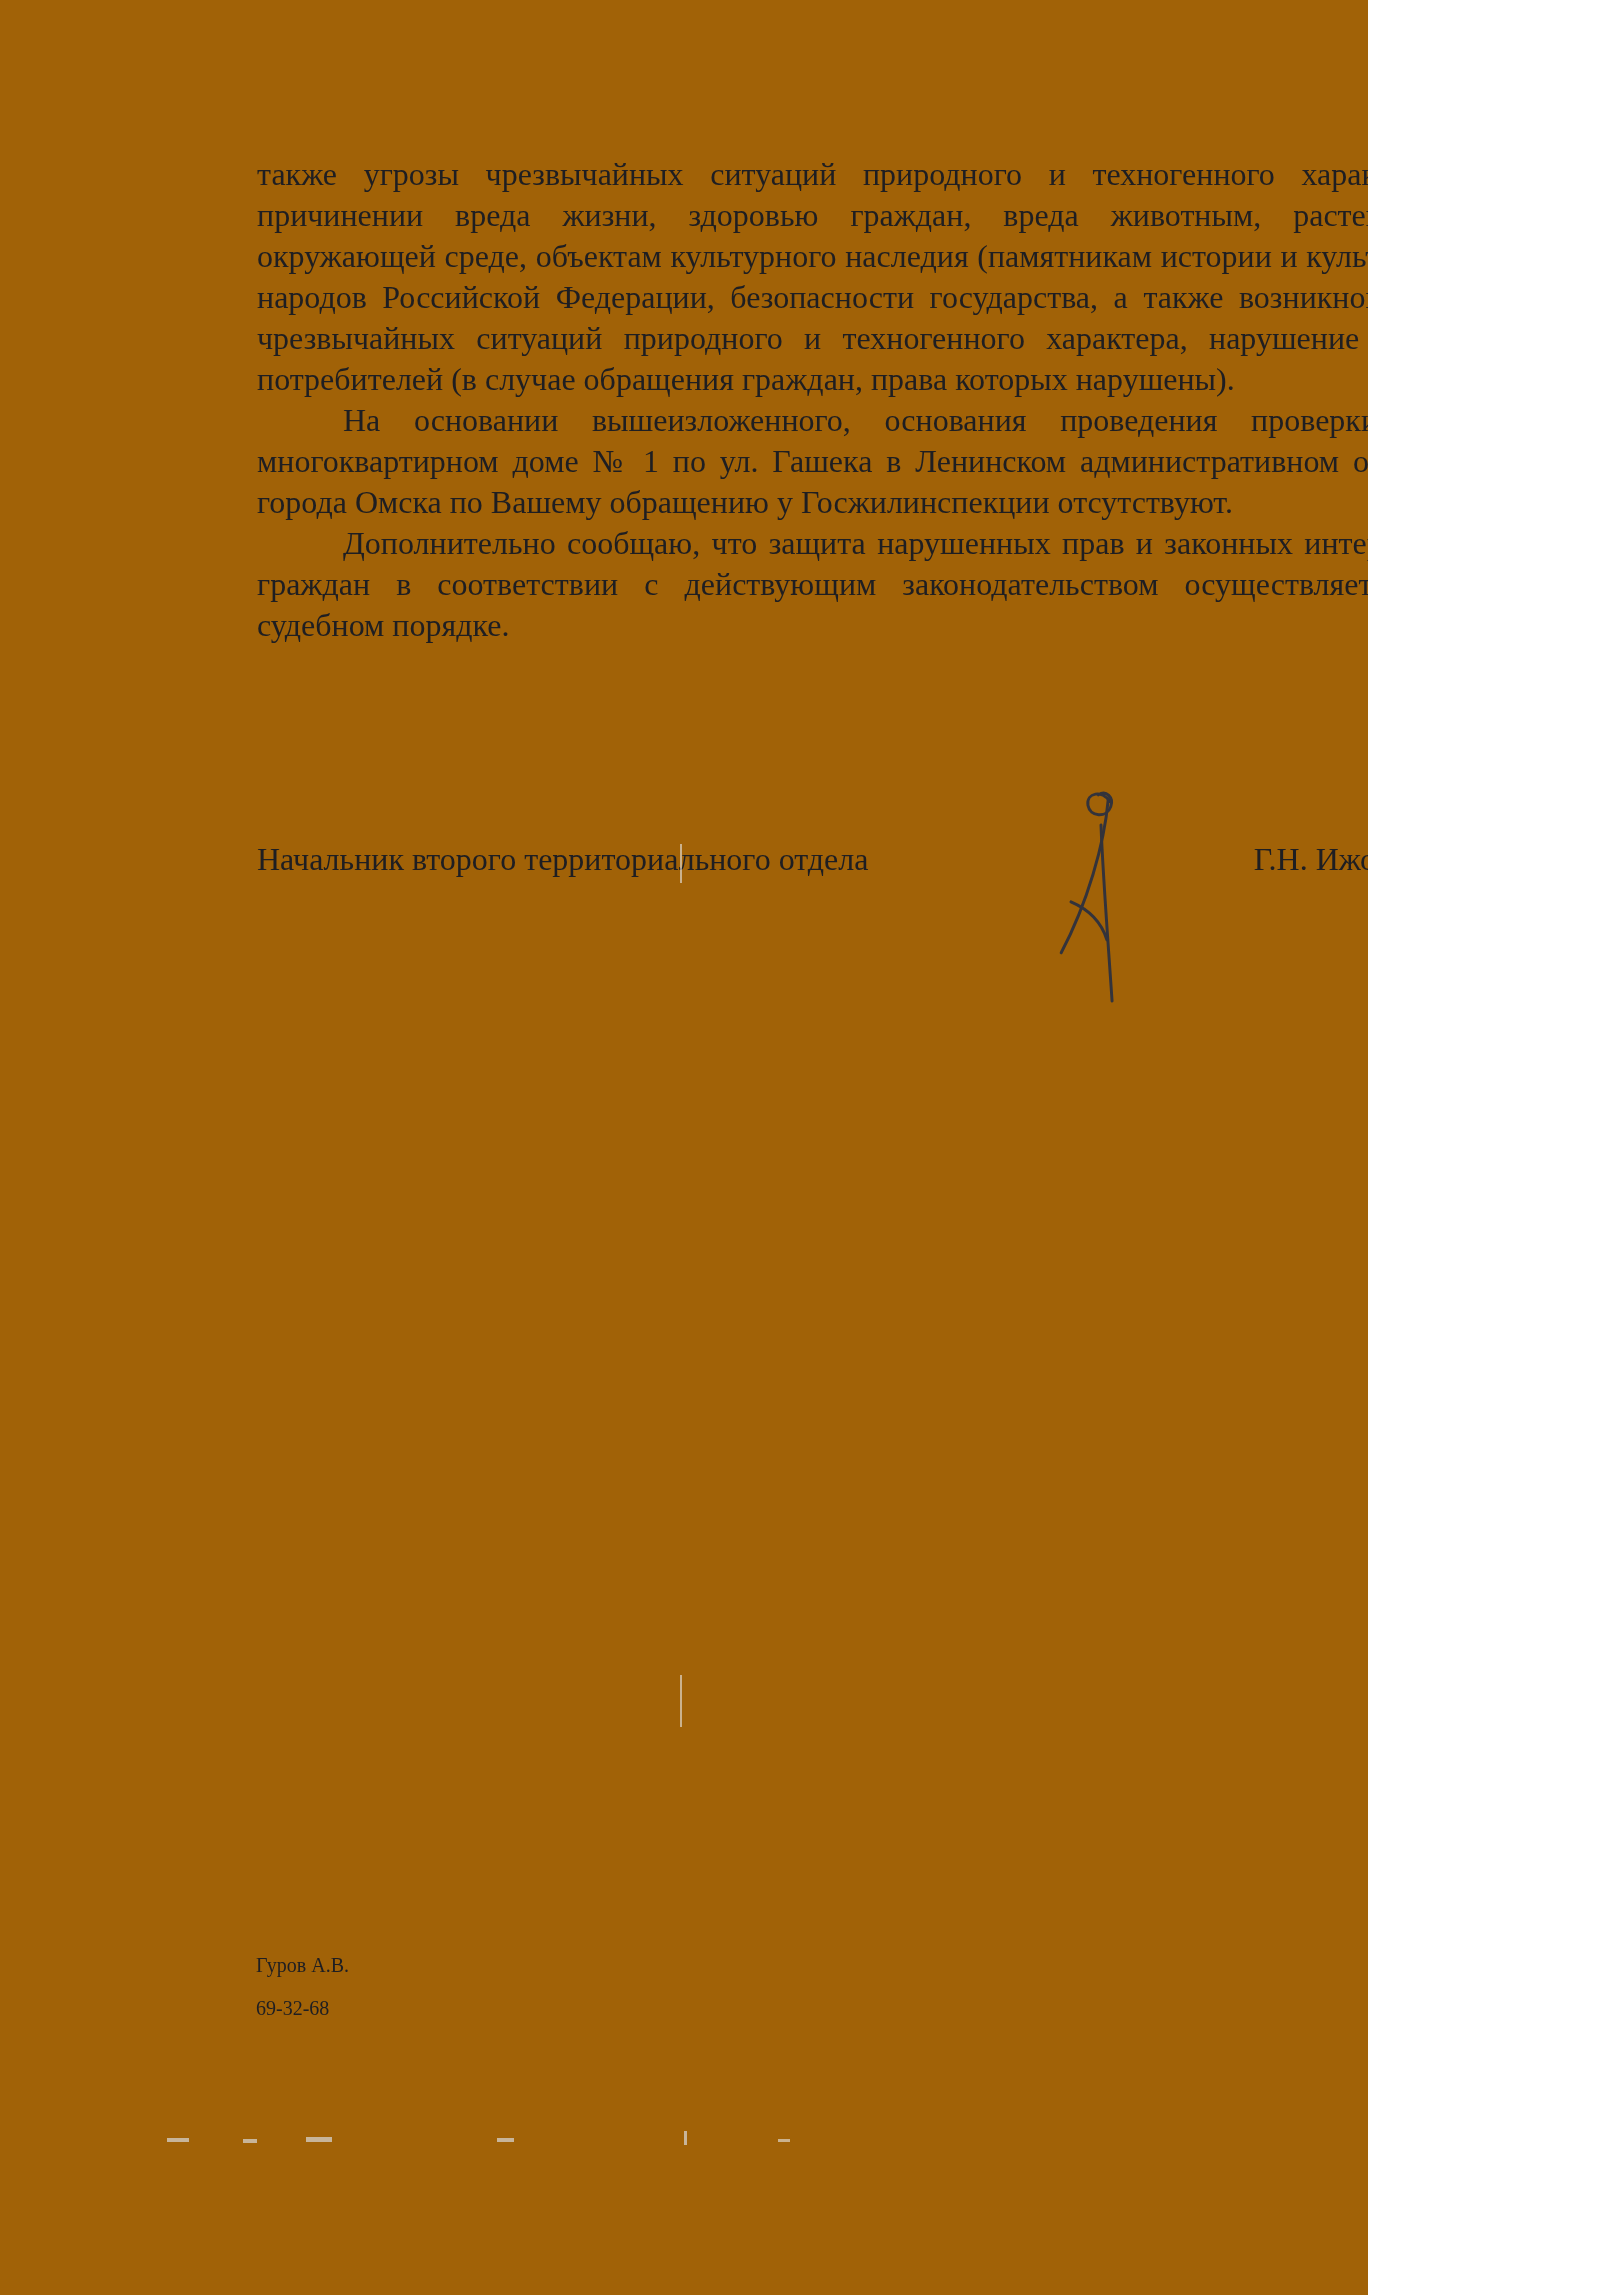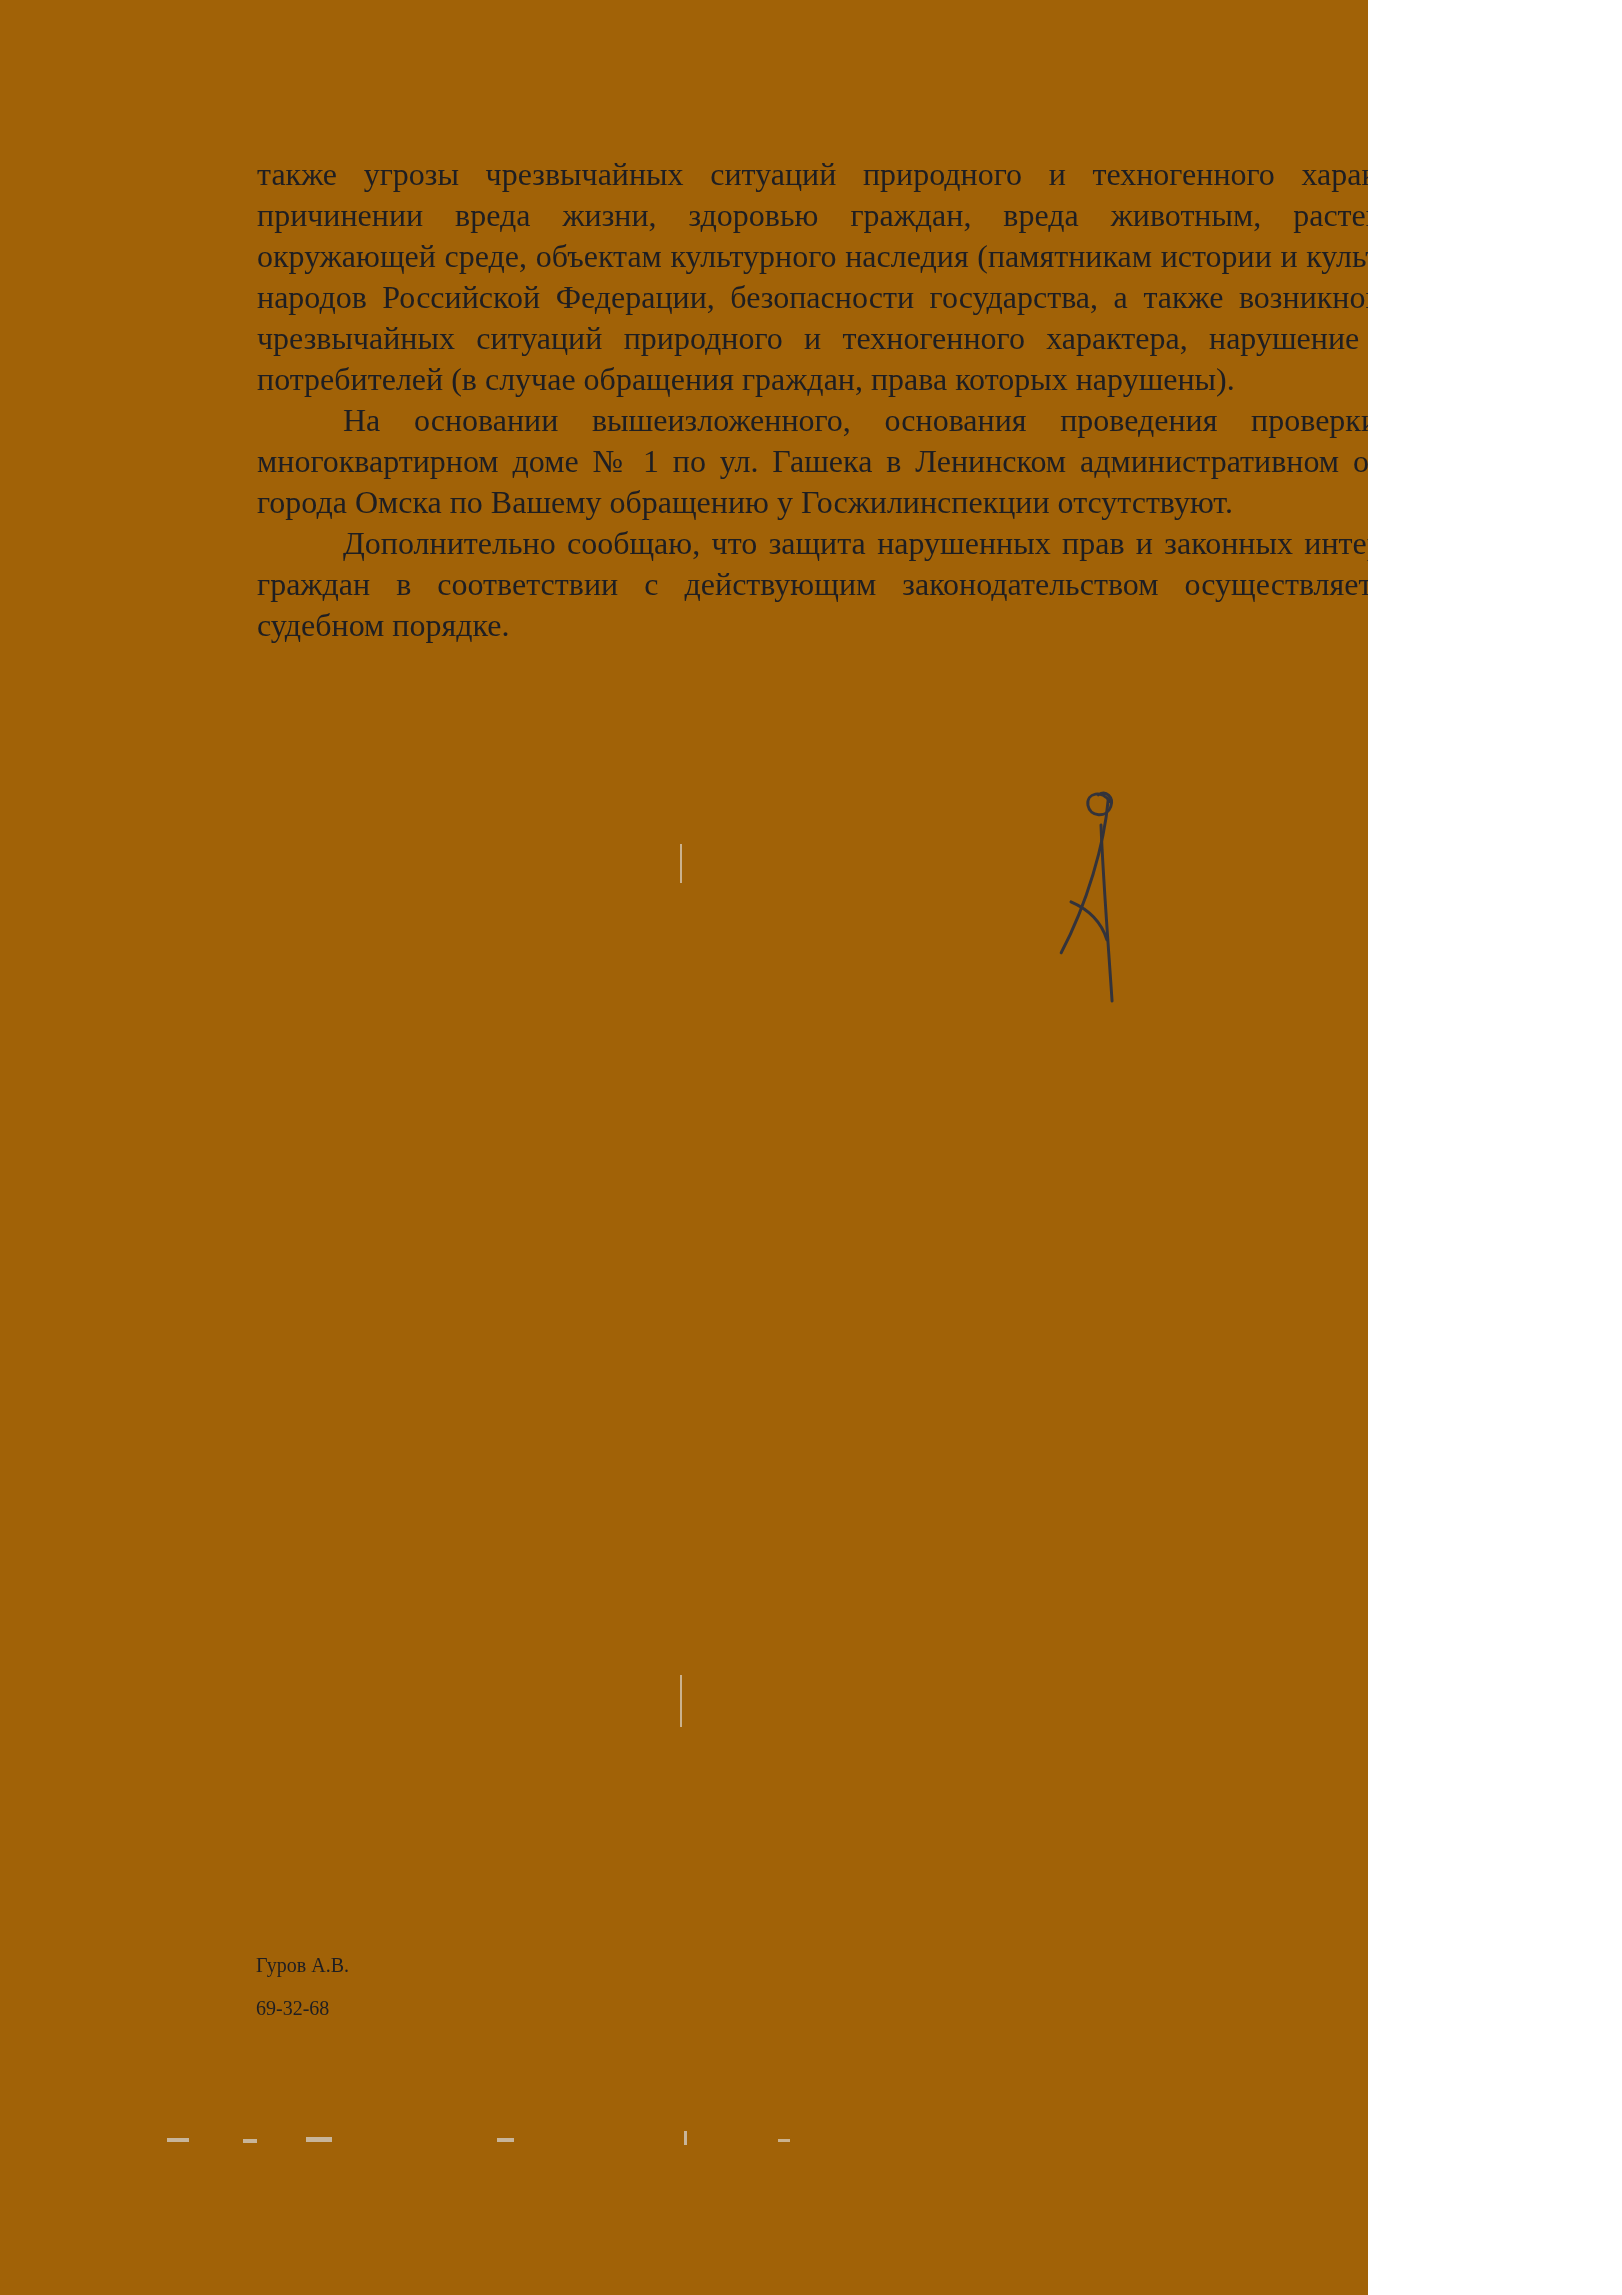--- a/index.html
+++ b/index.html
@@ -68,20 +68,24 @@
 <body>
 
 <div class="page">
 
   <div class="body-text">
     <p class="para first">также угрозы чрезвычайных ситуаций природного и техногенного характера, причинении вреда жизни, здоровью граждан, вреда животным, растениям, окружающей среде, объектам культурного наследия (памятникам истории и культуры) народов Российской Федерации, безопасности государства, а также возникновение чрезвычайных ситуаций природного и техногенного характера, нарушение прав потребителей (в случае обращения граждан, права которых нарушены).</p>
     <p class="para">На основании вышеизложенного, основания проведения проверки на многоквартирном доме № 1 по ул. Гашека в Ленинском административном округе города Омска по Вашему обращению у Госжилинспекции отсутствуют.</p>
     <p class="para">Дополнительно сообщаю, что защита нарушенных прав и законных интересов граждан в соответствии с действующим законодательством осуществляется в судебном порядке.</p>
   </div>
 
+  <div class="sign-row">
+    <span class="pos">Начальник второго территориального отдела</span>
+    <span class="name">Г.Н. Ижойкин</span>
+  </div>
 
   <svg class="signature-svg" viewBox="0 0 210 345" xmlns="http://www.w3.org/2000/svg">
     <g fill="none" stroke="#33333b" stroke-width="4.5" stroke-linecap="round">
       <path d="M131 26 C 121 8, 95 12, 98 32 C 101 50, 127 52, 133 34 C 138 20, 126 8, 114 16"></path>
       <path d="M129 24 C 123 92, 97 182, 57 258"></path>
       <path d="M118 62 C 121 142, 129 242, 135 332"></path>
       <path d="M72 180 C 100 192, 119 212, 127 238"></path>
     </g>
   </svg>
 

